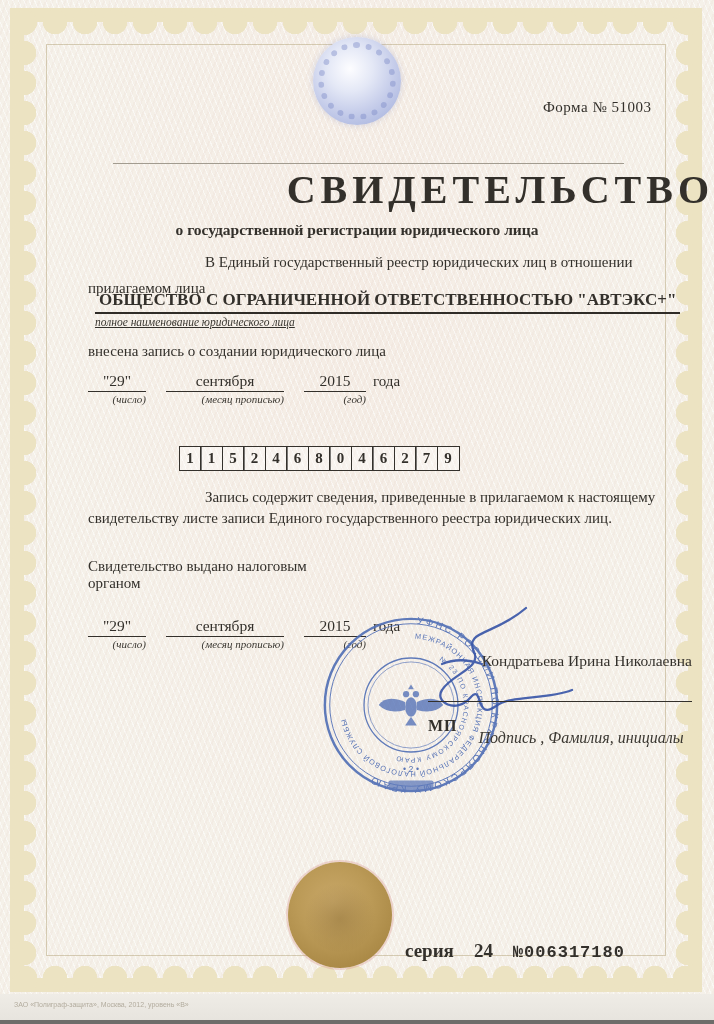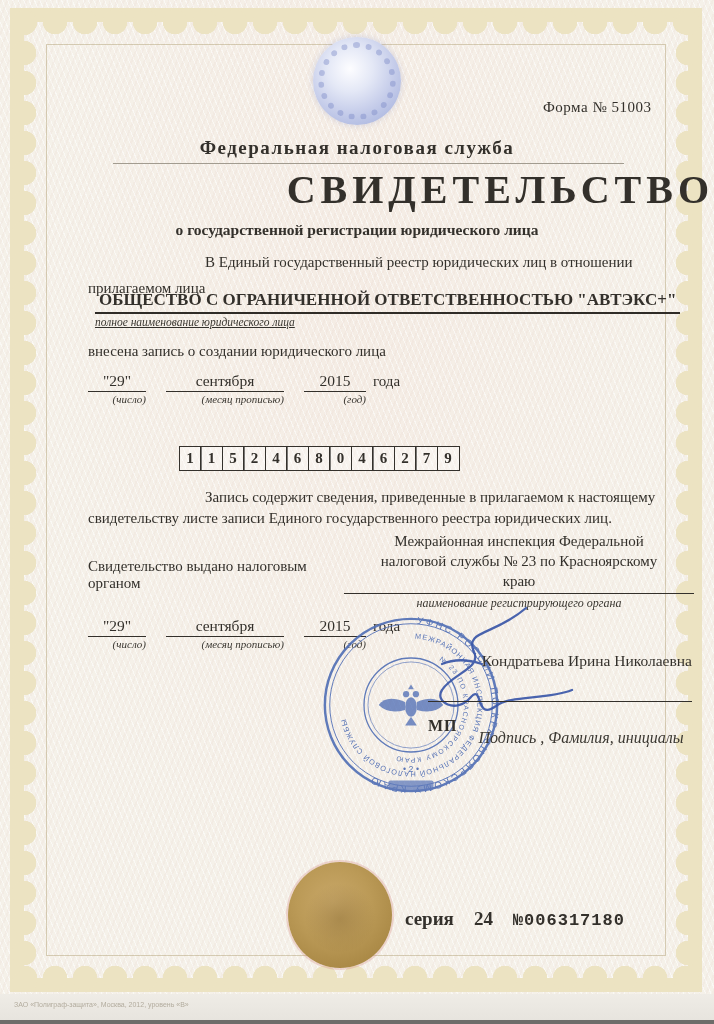--- a/index.html
+++ b/index.html
@@ -84,21 +84,21 @@
   .mp{left:428px;top:717px;font-weight:bold;font-size:16px;letter-spacing:1px;}
   
   .stamp{left:318px;top:612px;width:186px;height:186px;opacity:.9;}
   .stamp text{fill:#4a69b2;font-family:"Liberation Sans","DejaVu Sans",sans-serif;}
   .signature{left:398px;top:600px;width:180px;height:130px;}
   .gold-seal{left:288px;top:862px;width:104px;height:106px;border-radius:50%;
     background:radial-gradient(circle at 44% 38%, #c9a869 0%, #bb9a57 42%, #ab8a47 74%, #b59350 100%);
     box-shadow:0 0 0 2px rgba(214,138,132,.30);}
   .gold-seal::after{content:"";position:absolute;inset:16px;border-radius:50%;
     background:radial-gradient(circle at 50% 55%, rgba(140,110,55,.45), rgba(0,0,0,0) 65%);}
-  .serial-row{left:405px;top:908px;display:flex;align-items:baseline;gap:20px;text-align:right;}
+  .serial-row{left:405px;top:940px;display:flex;align-items:baseline;gap:20px;text-align:right;}
   .serial-word{font-weight:bold;font-size:19px;}
   .serial-num{font-family:"Liberation Mono","DejaVu Sans Mono",monospace;font-weight:bold;
     font-size:17px;letter-spacing:1px;}
   
   .photo-footer{left:0;right:0;bottom:0;height:30px;background:linear-gradient(#efece6,#e6e3dd);}
   .imprint{position:absolute;left:14px;top:7px;font-size:7px;color:#b3ac9e;
     font-family:"Liberation Sans","DejaVu Sans",sans-serif;}
   .photo-edge{position:absolute;left:0;right:0;bottom:0;height:4px;background:#6e6d6a;}
 </style>
 </head>
@@ -107,21 +107,20 @@
 <div class="sheet">
 
   <div class="edge edge-top"></div>
   <div class="edge edge-bottom"></div>
   <div class="edge edge-left"></div>
   <div class="edge edge-right"></div>
   <div class="hairline"></div>
 
   <div class="abs hologram"></div>
   <div class="abs form-label">Форма  № 51003</div>
-  <div class="abs agency">Федеральная налоговая служба</div>
   <div class="abs agency-rule"></div>
   <div class="abs doc-title">СВИДЕТЕЛЬСТВО</div>
   <div class="abs doc-subtitle">о государственной регистрации юридического лица</div>
 
   <div class="abs t15 intro1">В Единый государственный реестр юридических лиц в отношении</div>
   <div class="abs t15 intro2">прилагаемом лица</div>
   <div class="abs company-wrap">
     <span class="company-name">ОБЩЕСТВО С ОГРАНИЧЕННОЙ ОТВЕТСТВЕННОСТЬЮ "АВТЭКС+"</span>
     <div class="caption company-cap">полное наименование юридического лица</div>
   </div>
@@ -157,28 +156,20 @@
     <div>6</div>
     <div>2</div>
     <div>7</div>
     <div>9</div>
   </div>
 
   <div class="abs t15 note1">Запись содержит сведения, приведенные в прилагаемом к настоящему</div>
   <div class="abs t15 note2">свидетельству листе записи Единого государственного реестра юридических лиц.</div>
 
   <div class="abs t15 issued-by">Свидетельство выдано налоговым органом</div>
-  <div class="abs authority">
-    <div class="auth-lines">
-      <div>Межрайонная инспекция Федеральной</div>
-      <div>налоговой службы № 23 по Красноярскому</div>
-      <div>краю</div>
-    </div>
-    <div class="caption auth-cap">наименование регистрирующего органа</div>
-  </div>
 
   <div class="date-row" style="left:88px;top:617px;">
     <div class="dcell" style="width:58px;">
       <div class="dval">"29"</div>
       <div class="dcap">(число)</div>
     </div>
     <div class="dcell" style="width:118px;">
       <div class="dval">сентября</div>
       <div class="dcap">(месяц прописью)</div>
     </div>

